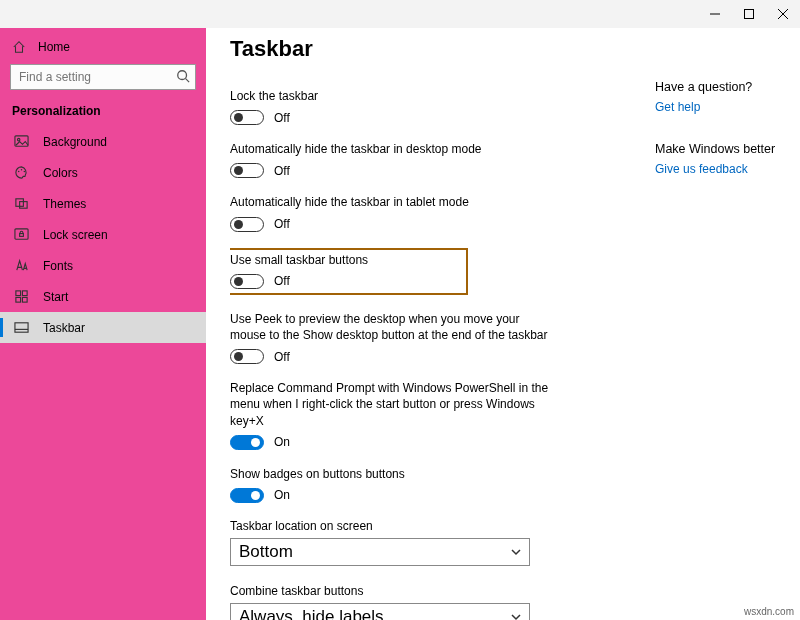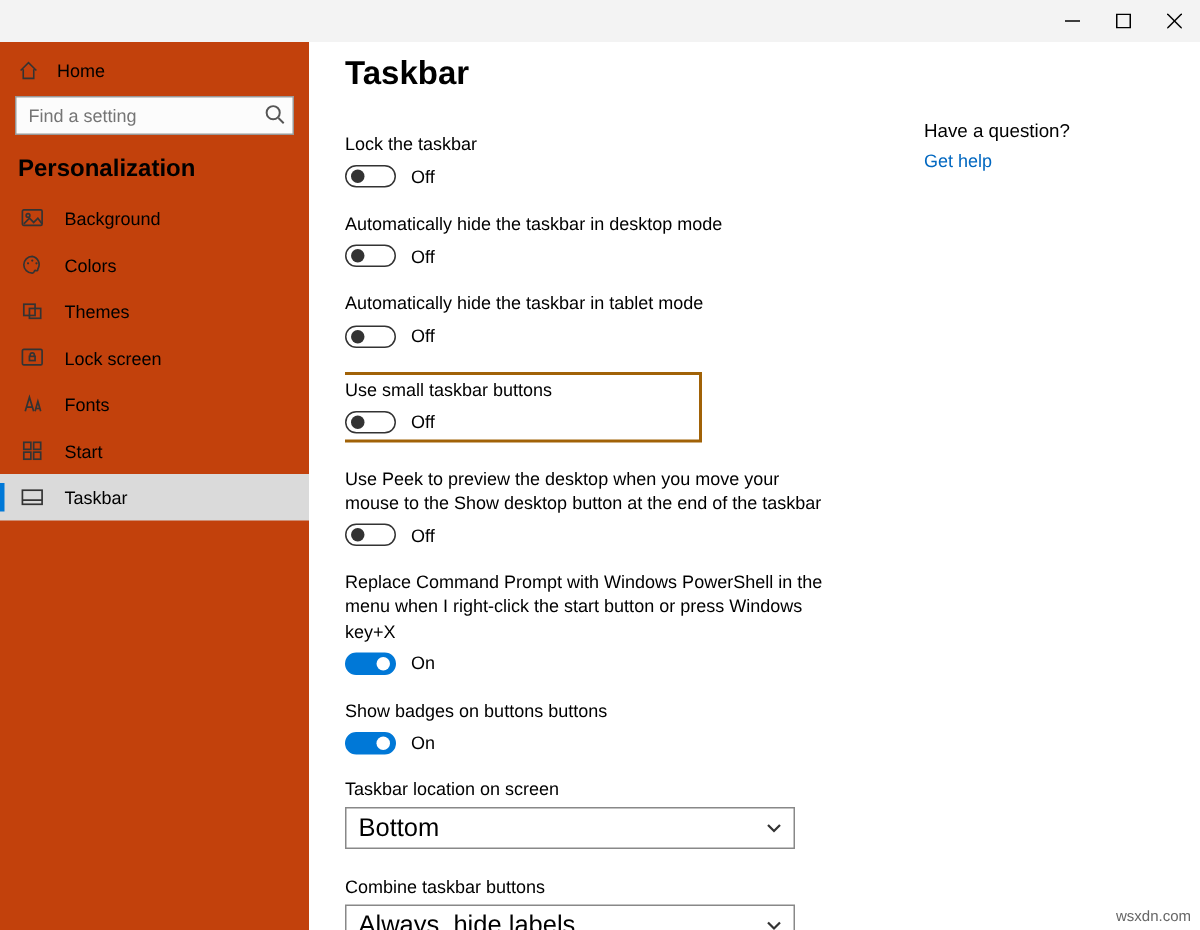--- a/index.html
+++ b/index.html
@@ -8,27 +8,27 @@
   
   .titlebar { height: 28px; display: flex; align-items: center; background: #f3f3f3; }
   .title { padding-left: 10px; font-size: 11px; margin-top: 44px; }
   .winbtns { margin-left: auto; display: flex; }
   .winbtn { width: 34px; height: 28px; display: flex; align-items: center; justify-content: center; }
   .winbtn svg { width: 10px; height: 10px; stroke: #000; stroke-width: 1; fill: none; }
 
   .app { display: flex; height: calc(100% - 28px); }
 
   
-  .sidebar { width: 206px; background: #c2410c; padding: 6px 0 0 0; border-right: 0; }
+  .sidebar { width: 206px; background: #ec4899; padding: 6px 0 0 0; border-right: 0; }
   .home { display: flex; align-items: center; padding: 6px 12px 10px 12px; gap: 12px; font-size: 12px; }
   .home svg { width: 14px; height: 14px; stroke: #333; fill: none; stroke-width: 1.2; }
   .searchwrap { margin: 0 10px 12px 10px; position: relative; }
   .search { width: 100%; height: 26px; border: 1px solid #999; background: #fcfcfc; padding: 0 24px 0 8px; font-size: 12px; }
   .searchicon { position: absolute; right: 6px; top: 5px; width: 14px; height: 14px; stroke: #555; fill: none; stroke-width: 1.5; }
-  .category { font-weight: 600; font-size: 16px; padding: 2px 12px 8px 12px; }
+  .category { font-weight: 600; font-size: 12px; padding: 2px 12px 8px 12px; }
   .nav { list-style: none; }
   .nav li { display: flex; align-items: center; gap: 14px; padding: 8px 12px 8px 14px; font-size: 12px; cursor: pointer; position: relative; }
   .nav li.active { background: #dadada; }
   .nav li.active::before { content: ""; position: absolute; left: 0; top: 6px; bottom: 6px; width: 3px; background: #0078d7; }
   .nav svg, .nav .ico { width: 15px; height: 15px; stroke: #333; fill: none; stroke-width: 1.2; flex-shrink: 0; }
 
   
   .main { flex: 1; display: flex; padding: 6px 0 0 24px; overflow: hidden; }
   .content { width: 338px; overflow-y: auto; padding-right: 10px; }
   .content::-webkit-scrollbar { width: 14px; }
@@ -43,21 +43,21 @@
   .toggle::after { content: ""; position: absolute; width: 9px; height: 9px; border-radius: 50%; background: #333; top: 2px; left: 3px; }
   .toggle.on { background: #0078d7; border-color: #0078d7; }
   .toggle.on::after { background: #fff; left: auto; right: 3px; }
   .togtext { font-size: 12px; }
   .ddlabel { font-size: 12px; margin-bottom: 5px; }
   .dropdown { width: 300px; height: 28px; border: 1px solid #888; display: flex; align-items: center; justify-content: space-between; padding: 0 8px; font-size: 17px; background: #fff; cursor: pointer; margin-bottom: 18px; }
   .dropdown .chev { width: 10px; height: 10px; stroke: #333; fill: none; stroke-width: 1.5; }
 
   
   .rail { padding-left: 48px; padding-top: 46px; font-size: 12px; }
-  .railblock { margin-bottom: 28px; }
+  .railblock { margin-bottom: 28px; margin-left: 39px; }
   .railhead { font-size: 12.5px; margin-bottom: 6px; }
   .raillink { color: #0067c0; cursor: pointer; }
 
   
   .wm { position: absolute; right: 6px; bottom: 3px; font-size: 10px; color: #666; }
 </style>
 </head>
 <body>
 
 <div class="titlebar">
@@ -234,17 +234,21 @@
           </svg>
       </div>
 
     </div>
 
     <div class="rail">
       <div class="railblock">
         <div class="railhead">Have a question?</div>
         <div class="raillink">Get help</div>
       </div>
+      <div class="railblock">
+        <div class="railhead">Make Windows better</div>
+        <div class="raillink">Give us feedback</div>
+      </div>
     </div>
   </div>
 </div>
 
 <div class="wm">wsxdn.com</div>
 
 </body></html>

